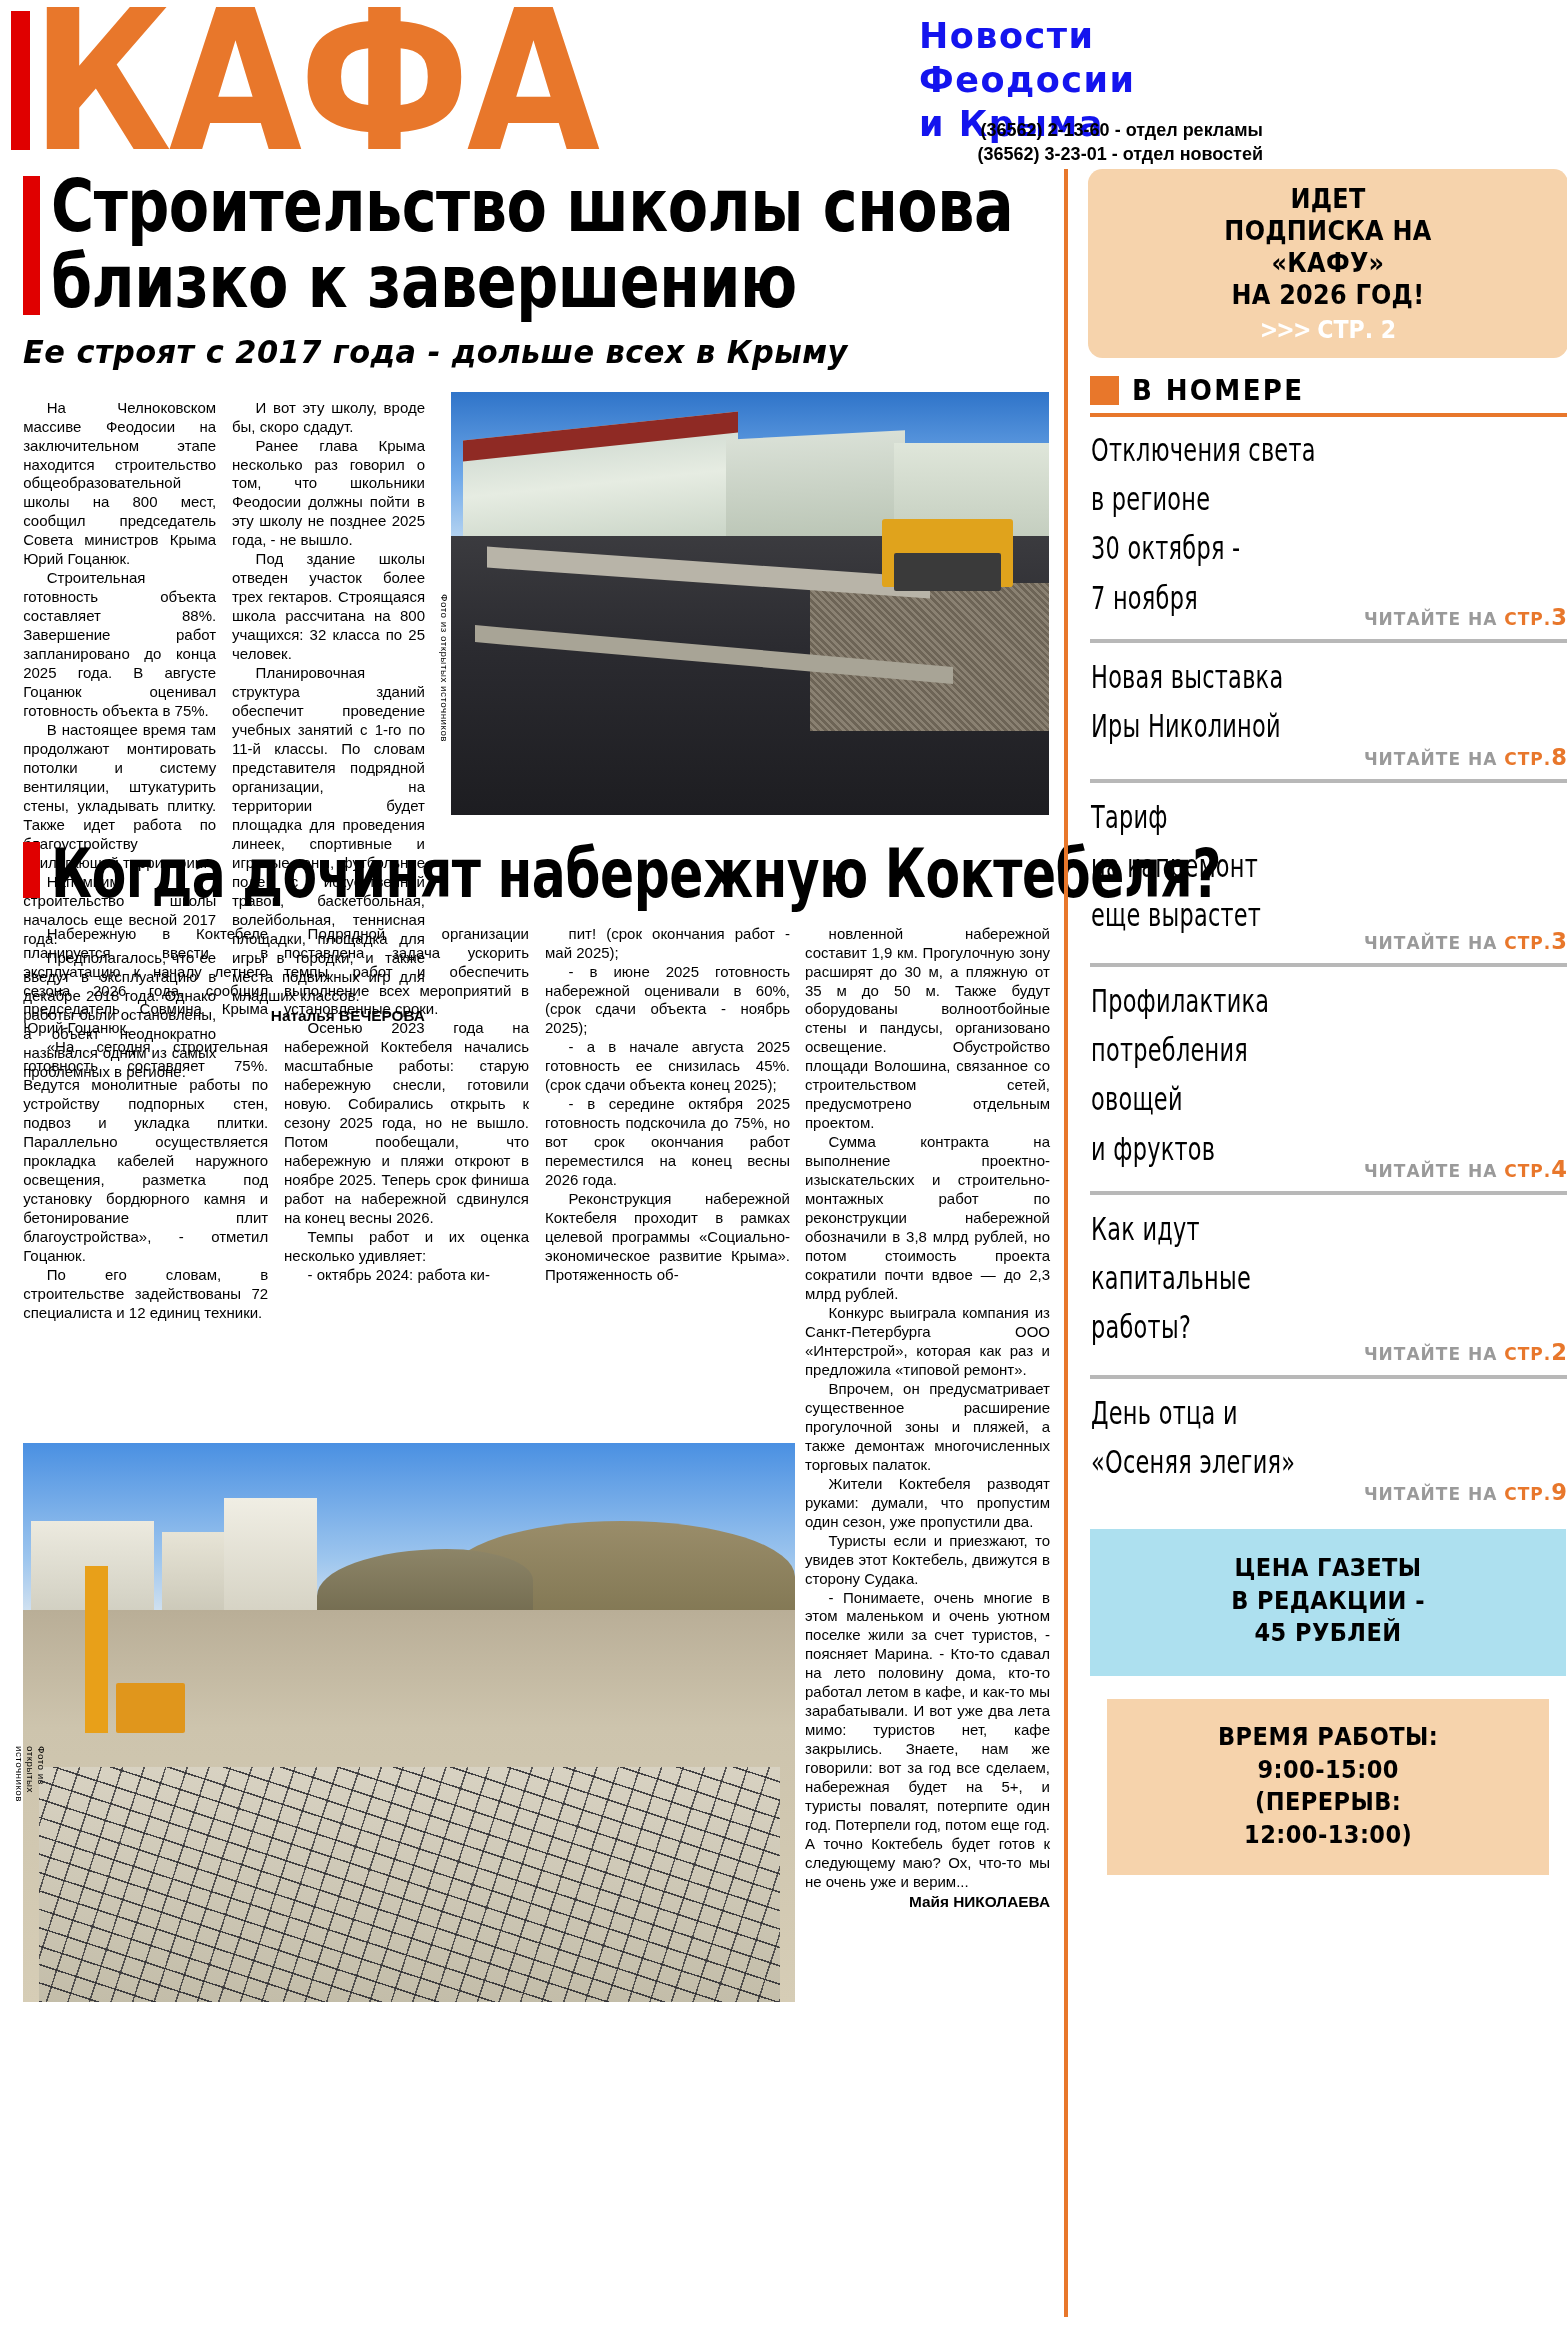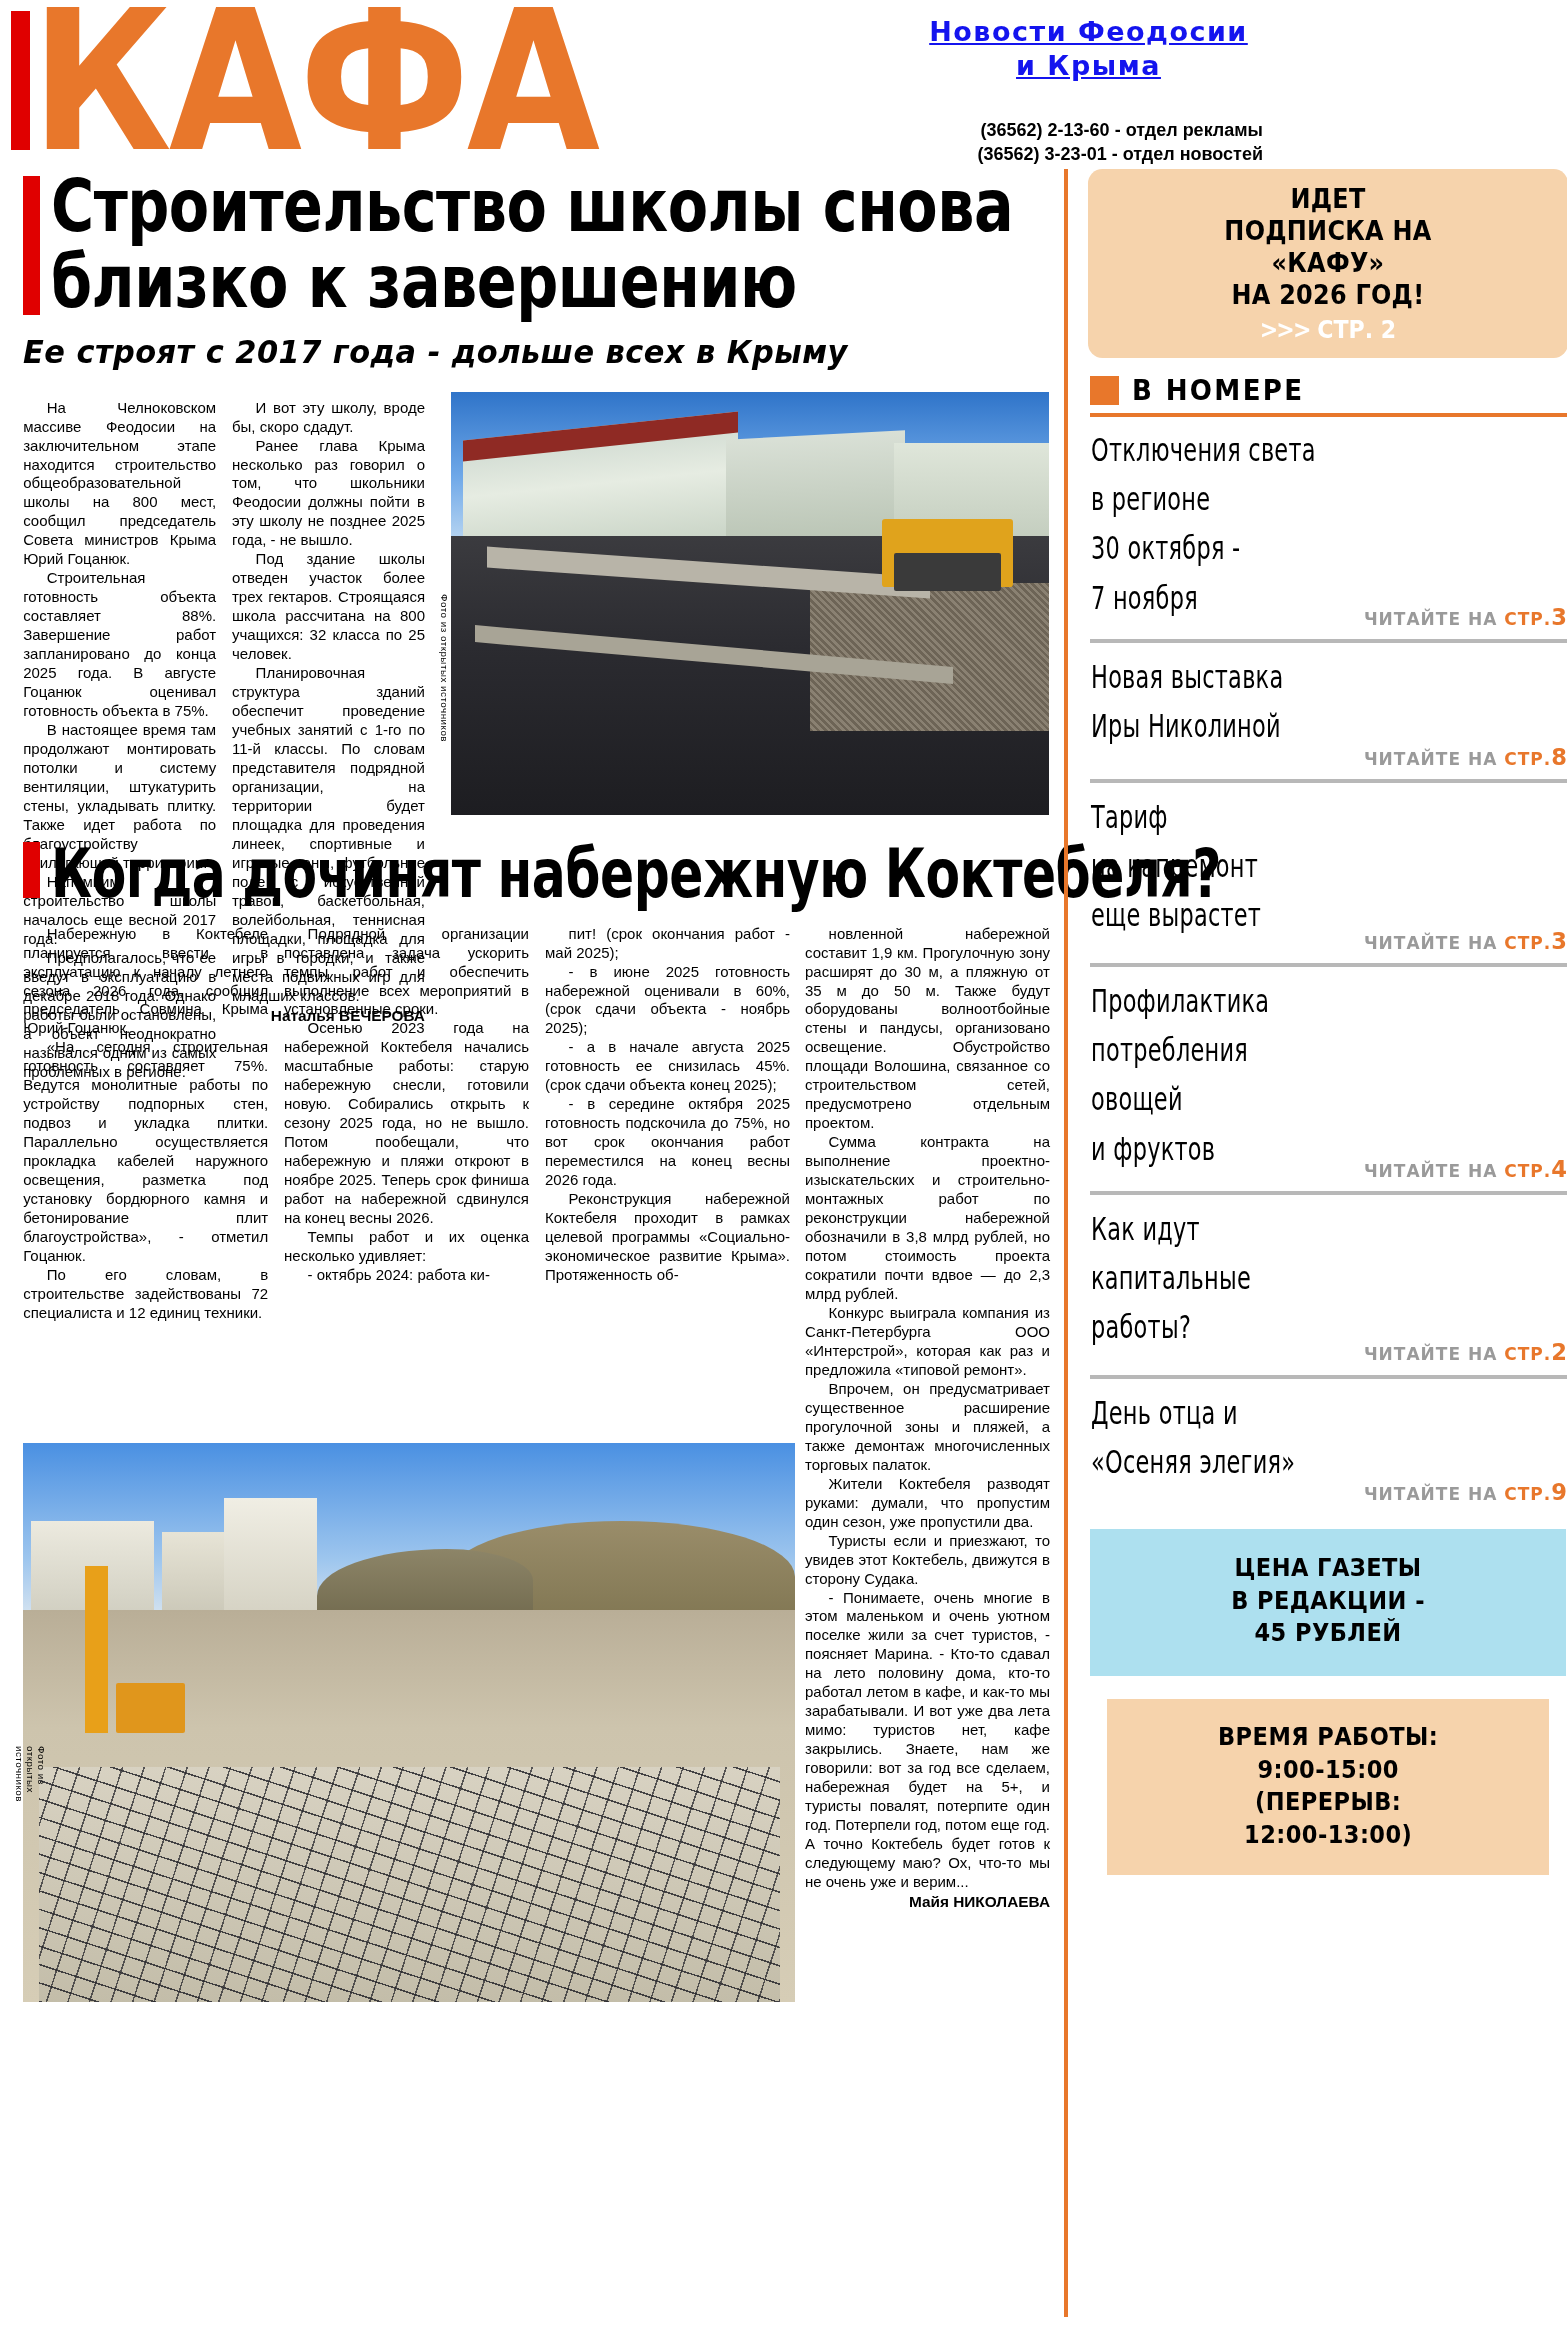--- a/index.html
+++ b/index.html
@@ -21,26 +21,25 @@
     position: absolute; left: 31px; top: -15.4px;
     font-family: "DejaVu Sans", sans-serif;
     font-size: 169px; font-weight: bold;
     color: #e8772b; letter-spacing: -3.1px;
     line-height: 1;
     transform: scaleY(1.15) scaleX(1.02);
     transform-origin: left top;
   }
   .tagline {
     position: absolute; left: 919px; top: 15.4px;
-    width: 339px; text-align: center;
+    width: 339px; 
     color: #1414ee; font-weight: bold;
-    font-size: 27px; line-height: 1.25;
+    font-size: 35px; line-height: 1.25;
     font-family: "DejaVu Sans", sans-serif;
     letter-spacing: 1.5px;
-    text-decoration: underline;
   }
   .phones {
     position: absolute; left: 832px; top: 118px;
     width: 431px; text-align: right;
     font-size: 18px; font-weight: bold; color: #000;
     line-height: 1.35;
     font-family: "Liberation Sans", sans-serif;
   }
   
   .mh-right { position: absolute; left: 1273px; top: 4.1px; width: 285px; }

